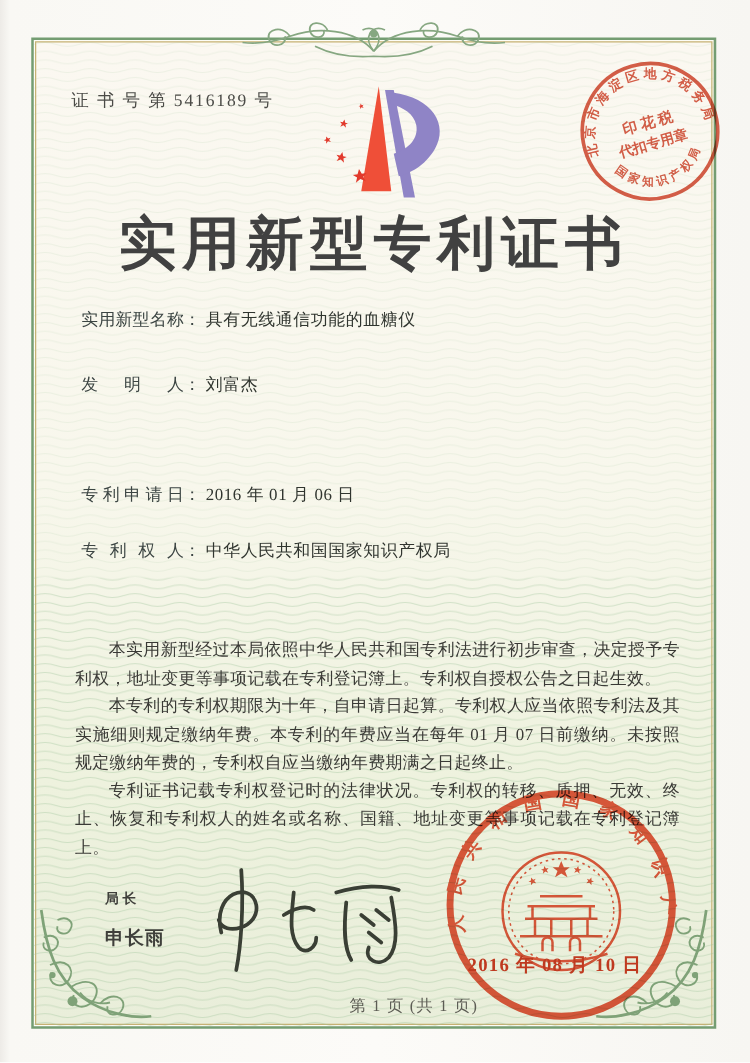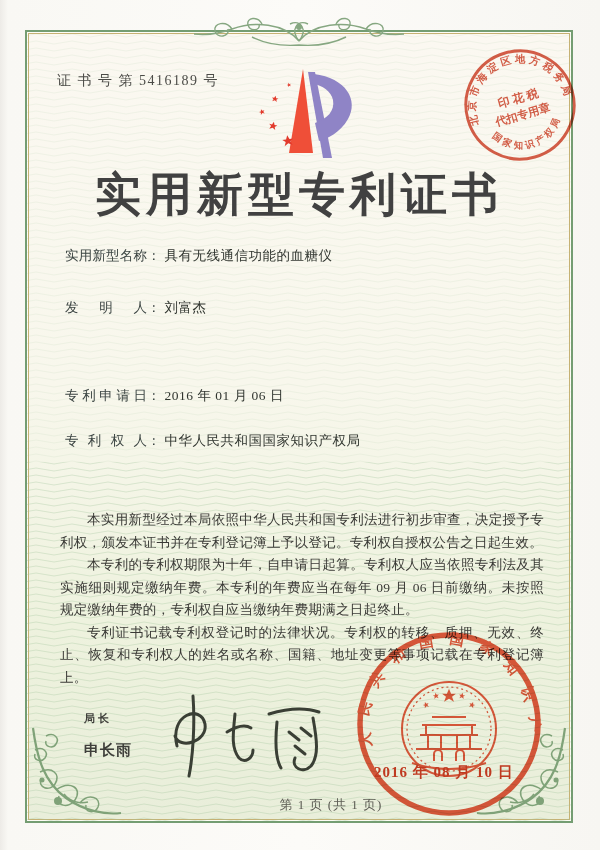--- a/index.html
+++ b/index.html
@@ -139,22 +139,22 @@
       <span class="lbl">实用新型名称</span><span class="colon">：</span><span class="val">具有无线通信功能的血糖仪</span>
     </div>
     <div class="row r3">
       <span class="lbl">专利申请日</span><span class="colon">：</span><span class="val">2016 年 01 月 06 日</span>
     </div>
     <div class="row r4">
       <span class="lbl">专利权人</span><span class="colon">：</span><span class="val">中华人民共和国国家知识产权局</span>
     </div>
 
     <div class="paras">
-      <p>本实用新型经过本局依照中华人民共和国专利法进行初步审查，决定授予专利权，颁发本证书并在专利登记簿上予以登记。专利权自授权公告之日起生效。</p>
-      <p>本专利的专利权期限为十年，自申请日起算。专利权人应当依照专利法及其实施细则规定缴纳年费。本专利的年费应当在每年 09 月 06 日前缴纳。未按照规定缴纳年费的，专利权自应当缴纳年费期满之日起终止。</p>
+      <p>本实用新型经过本局依照中华人民共和国专利法进行初步审查，决定授予专利权，地址变更等事项记载在专利登记簿上。专利权自授权公告之日起生效。</p>
+      <p>本专利的专利权期限为十年，自申请日起算。专利权人应当依照专利法及其实施细则规定缴纳年费。本专利的年费应当在每年 01 月 07 日前缴纳。未按照规定缴纳年费的，专利权自应当缴纳年费期满之日起终止。</p>
       <p>专利证书记载专利权登记时的法律状况。专利权的转移、质押、无效、终止、恢复和专利权人的姓名或名称、国籍、地址变更等事项记载在专利登记簿上。</p>
     </div>
 
     <div class="sig-title">局长</div>
     <div class="sig-name">申长雨</div>
     <svg class="sig-hand" width="190" height="105" viewBox="0 0 190 105">
       <g fill="none" stroke="#3a3f35" stroke-width="3" stroke-linecap="round" stroke-linejoin="round">
         <path d="M28,62 C20,30 52,20 56,40 C59,58 30,66 26,52"></path>
         <path d="M44,12 C46,40 44,72 40,92"></path>
         <path d="M86,30 C84,50 82,64 90,74 C96,80 104,74 104,66"></path>

